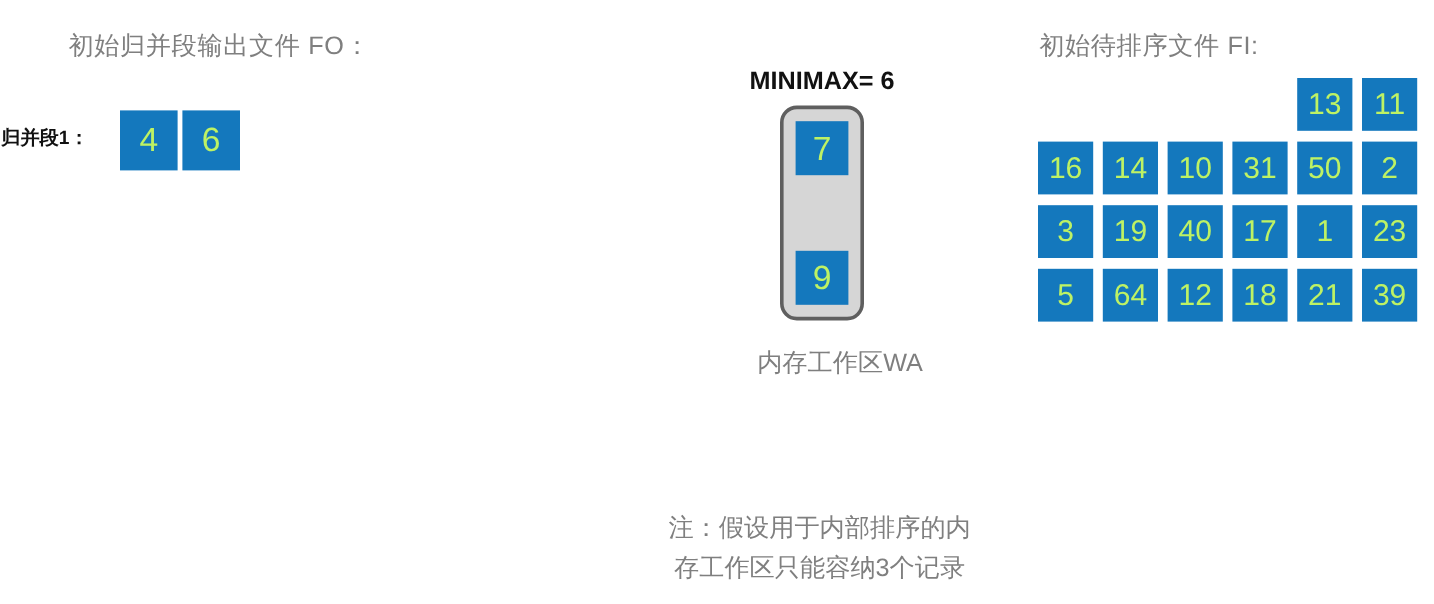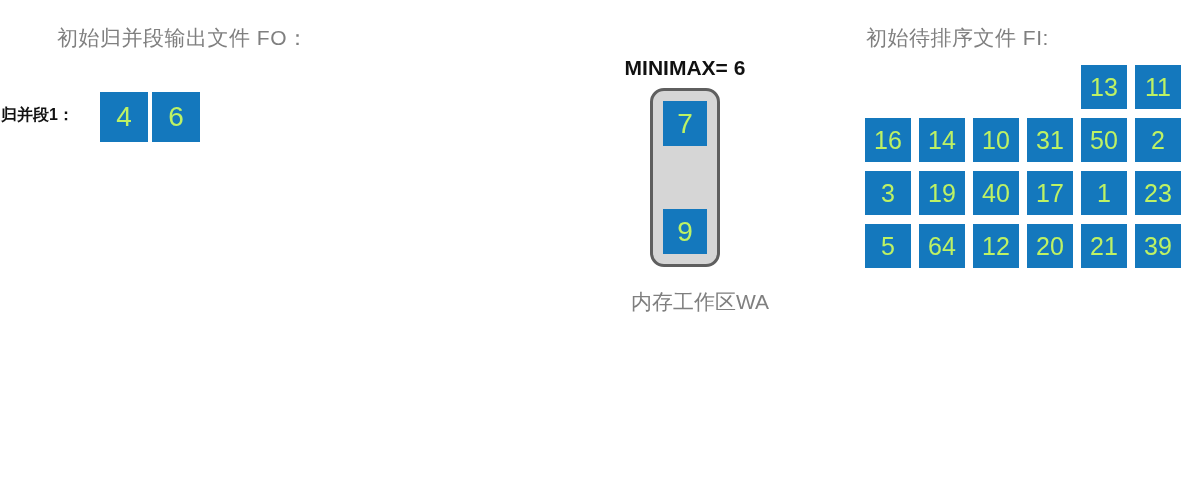--- a/index.html
+++ b/index.html
@@ -167,19 +167,21 @@
     <div class="box">2</div>
     <div class="box">3</div>
     <div class="box">19</div>
     <div class="box">40</div>
     <div class="box">17</div>
     <div class="box">1</div>
     <div class="box">23</div>
     <div class="box">5</div>
     <div class="box">64</div>
     <div class="box">12</div>
-    <div class="box">20</div>
+    <div class="box">18</div>
     <div class="box">21</div>
     <div class="box">39</div>
   </div>
 
 <div class="note gray-text">
+  <div>注：假设用于内部排序的内</div>
+  <div>存工作区只能容纳3个记录</div>
 </div>
 
 </body></html>

